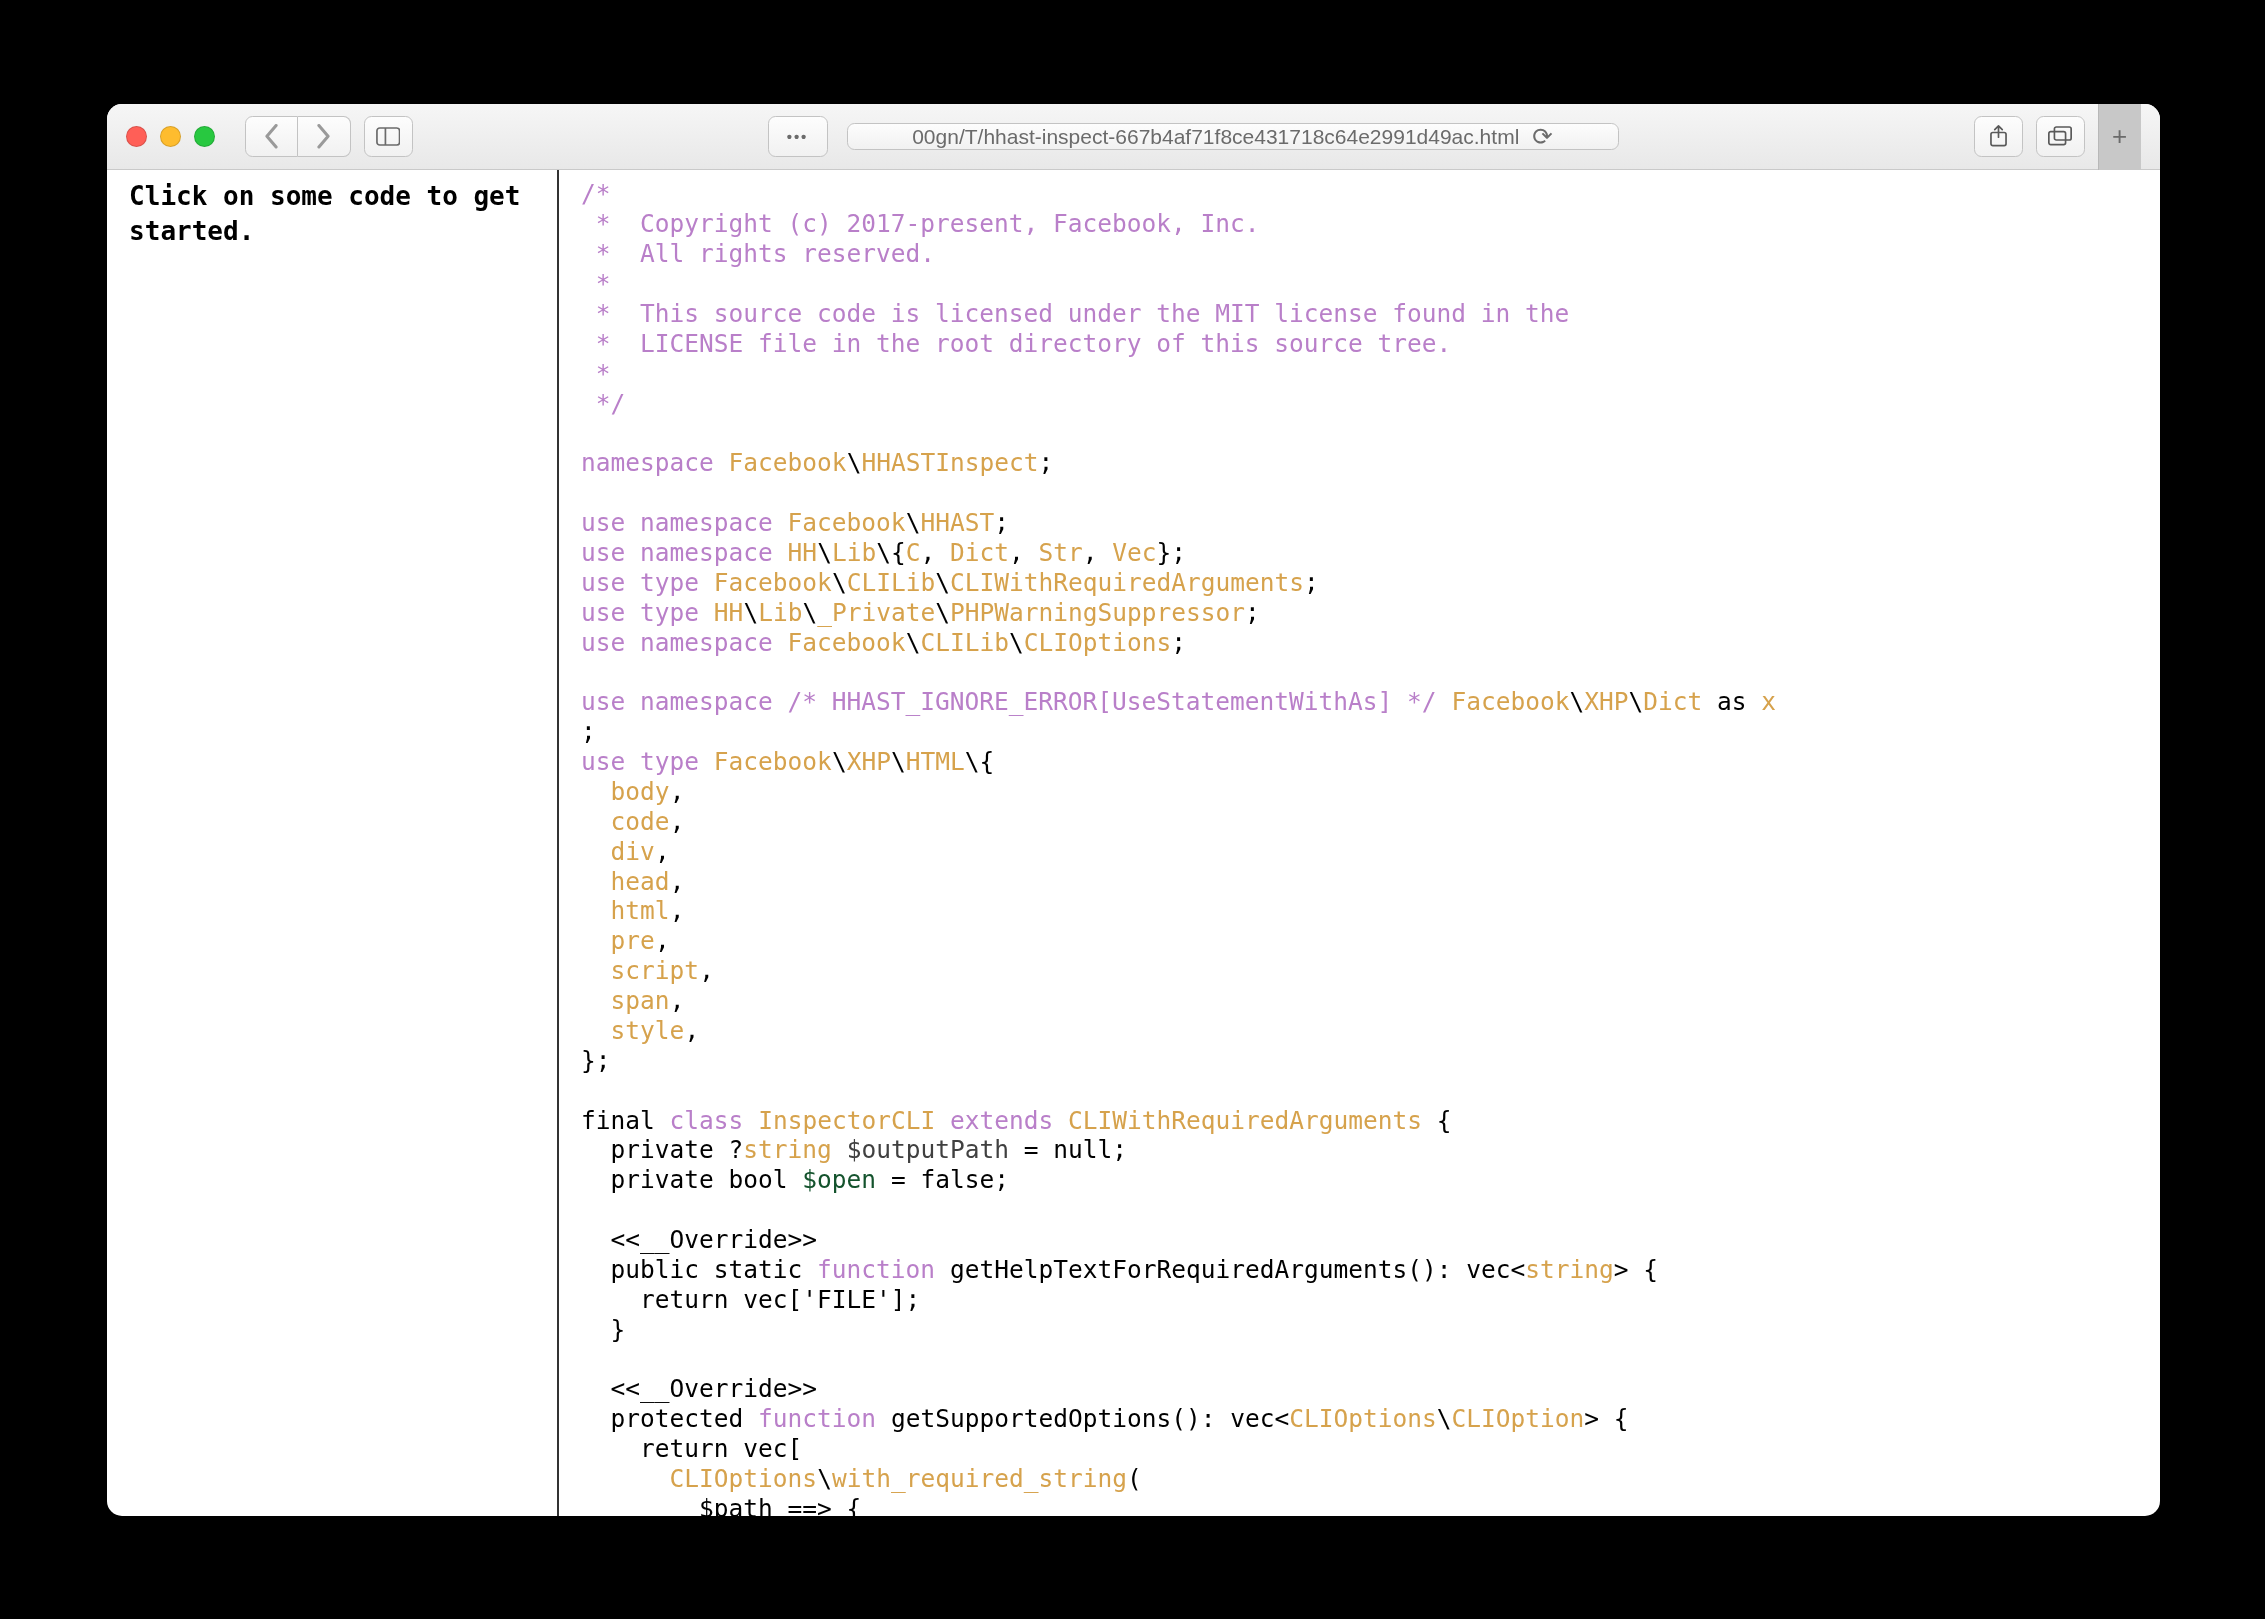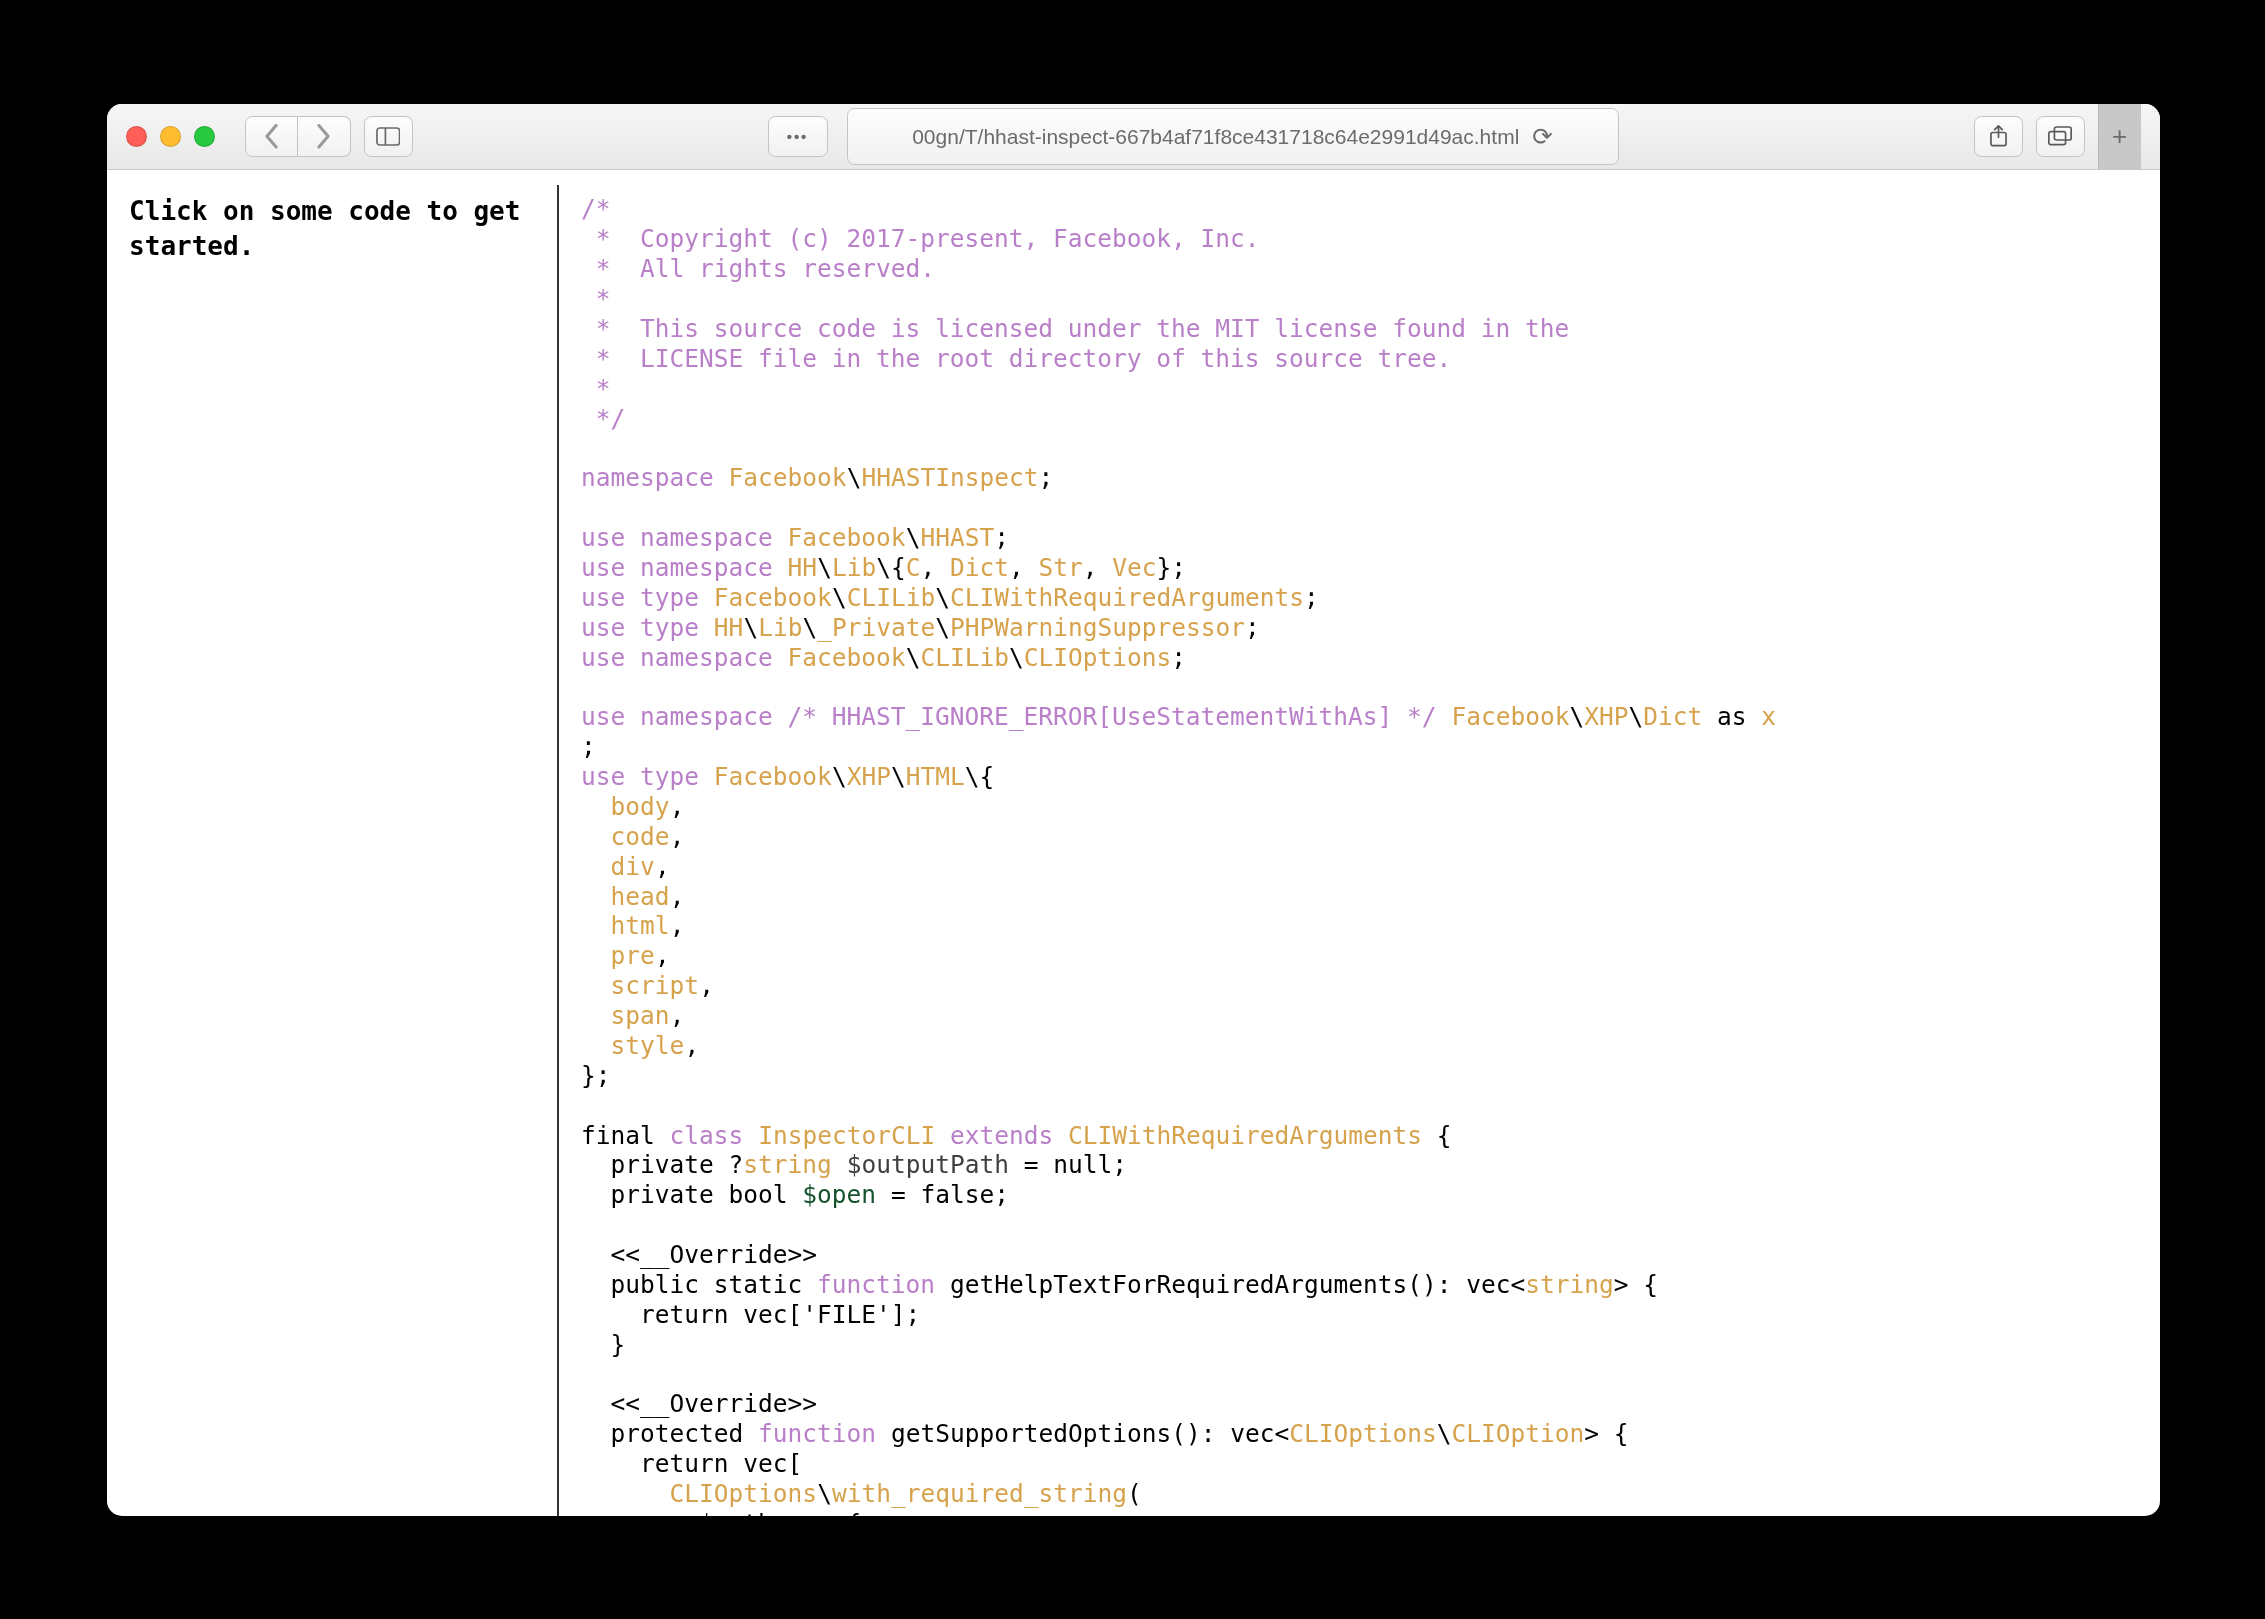--- a/index.html
+++ b/index.html
@@ -69,21 +69,21 @@
     }
     .readerbtn {
       width: 60px; height: 41px;
       background: linear-gradient(#fdfdfd,#f1f1f1);
       border: 0.9px solid #c3c3c3; border-radius: 7.5px;
       display:flex;align-items:center;justify-content:center;
       color:#6b6b6b;font-weight:bold;letter-spacing:1.9px;
     }
     .urlbar {
       flex: 0 1 772px;
-      height: 57px;
+      height: 27px;
       background: linear-gradient(#fdfdfd,#f1f1f1);
       border: 0.9px solid #c3c3c3; border-radius: 7.5px;
       display: flex; align-items: center; justify-content: center;
       padding: 0 13px;
       color: #6b6b6b;
       font-size: 21px;
       gap: 13px;
     }
     .urlbar .urltxt { white-space: nowrap; overflow: hidden; }
     .right-btns { display: flex; gap: 13px; }
@@ -91,21 +91,20 @@
       width: 43px; height: 66px;
       background: #c8c8c8;
       display:flex;align-items:center;justify-content:center;
       color:#6b6b6b;font-size:26px;
       border-left:0.9px solid #b8b8b8;
     }
     .content {
       flex: 1;
       display: flex;
       overflow: hidden;
-      margin-top: 15px;
     }
     .sidebar {
       width: 452px;
       border-right: 2.8px solid #333;
       padding: 9.4px 22.6px;
       font-family: ui-monospace, Menlo, Consolas, monospace;
       font-size: 26px;
       font-weight: 600;
       line-height: 1.35;
     }

